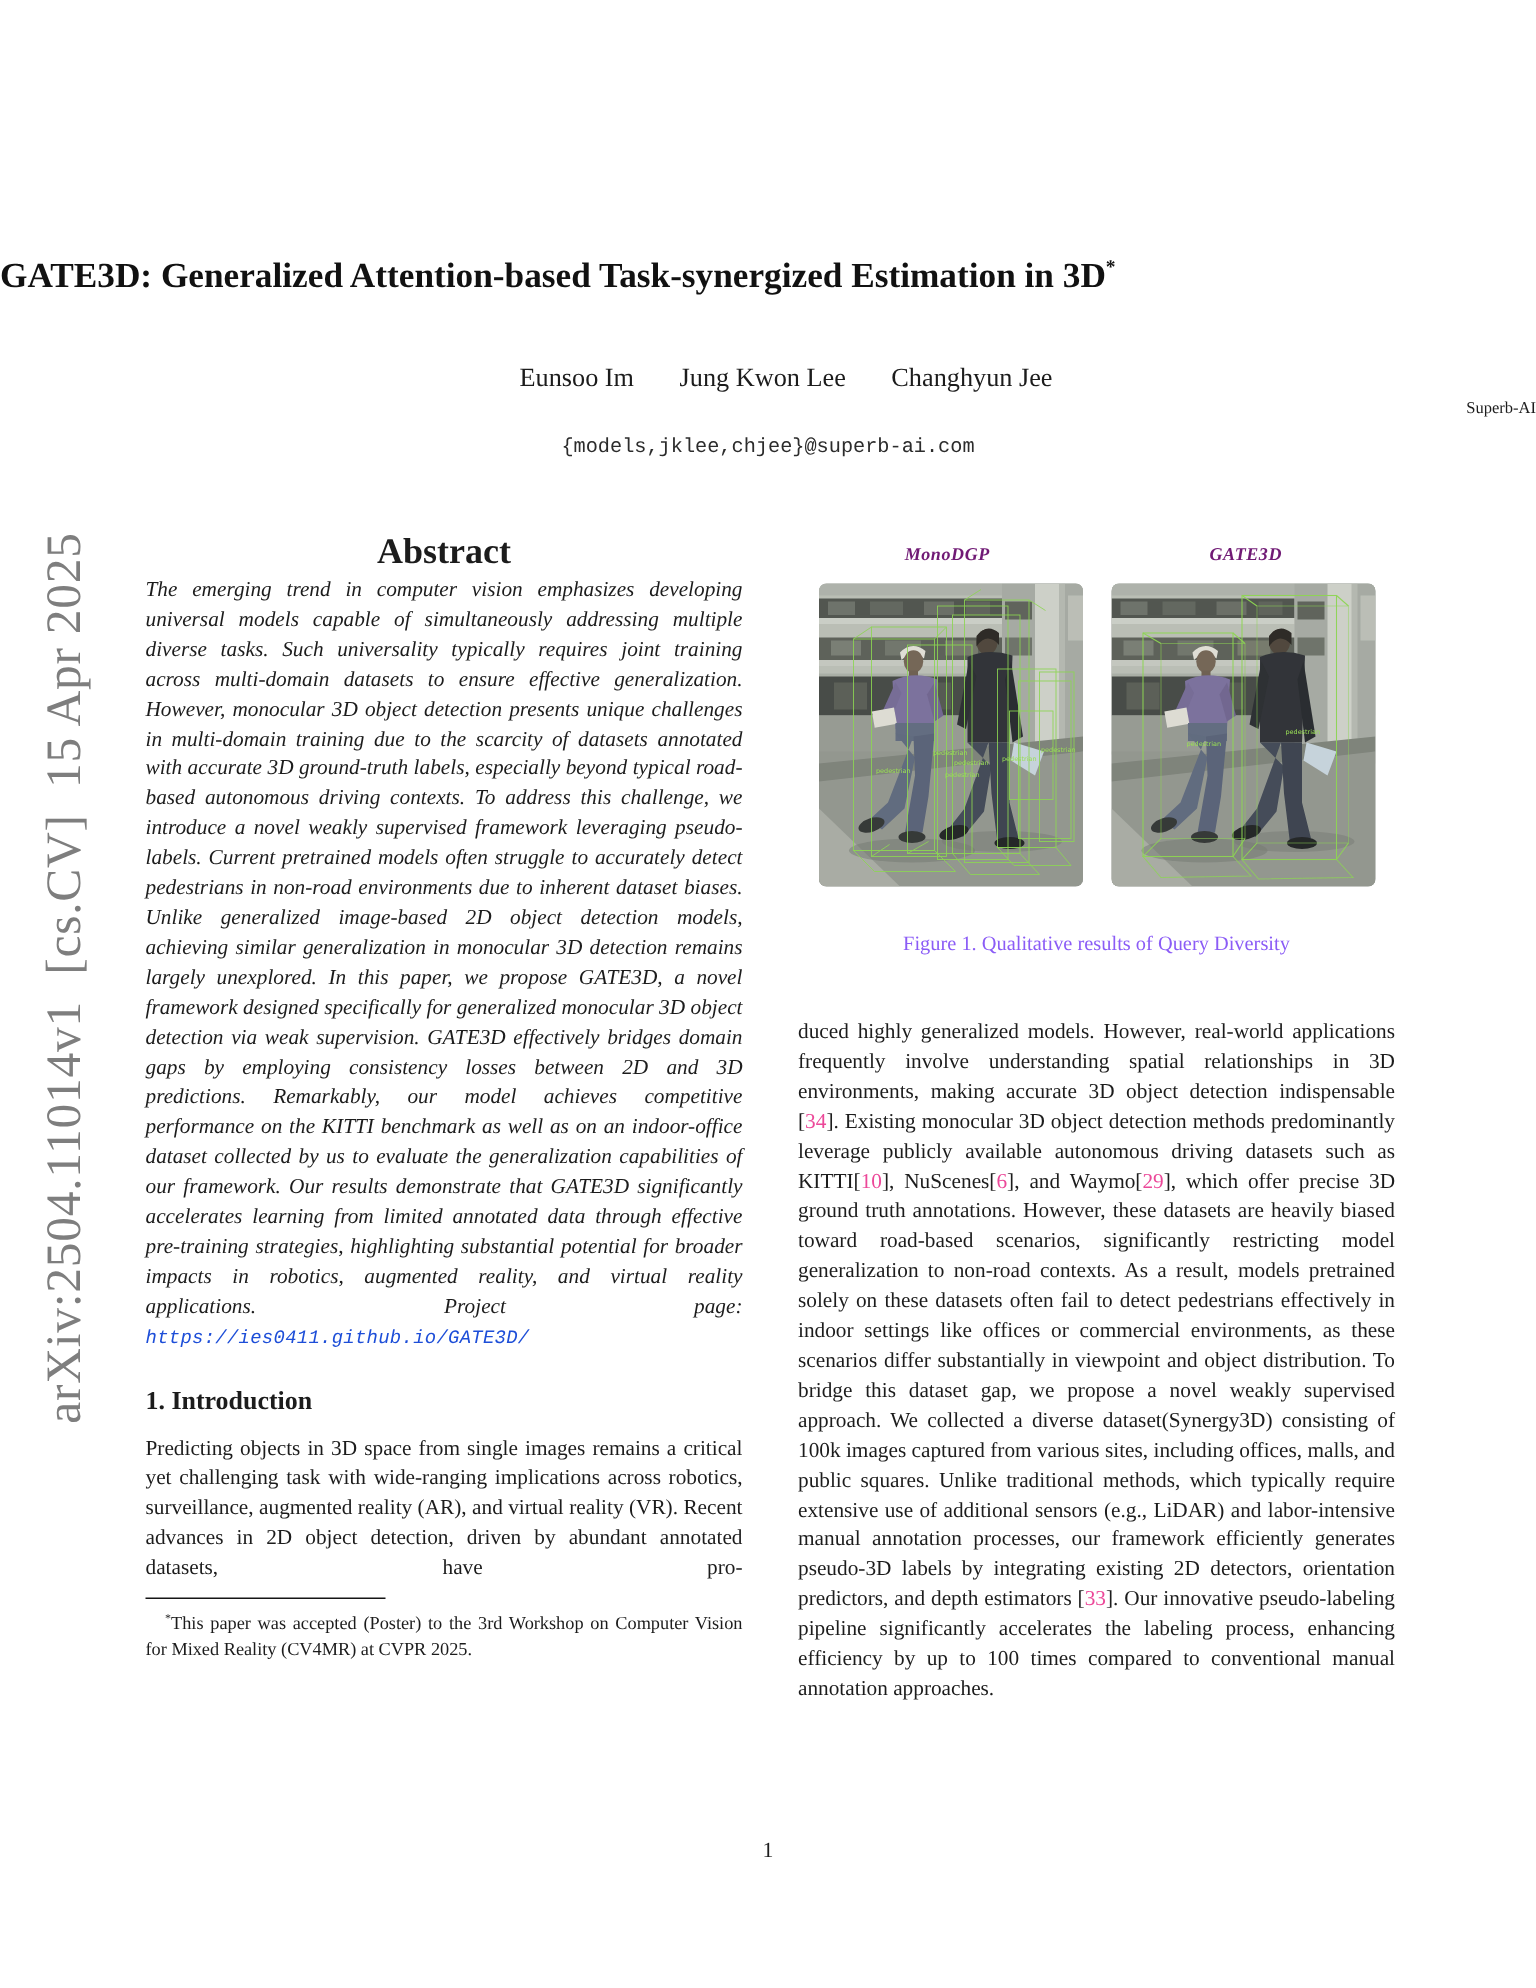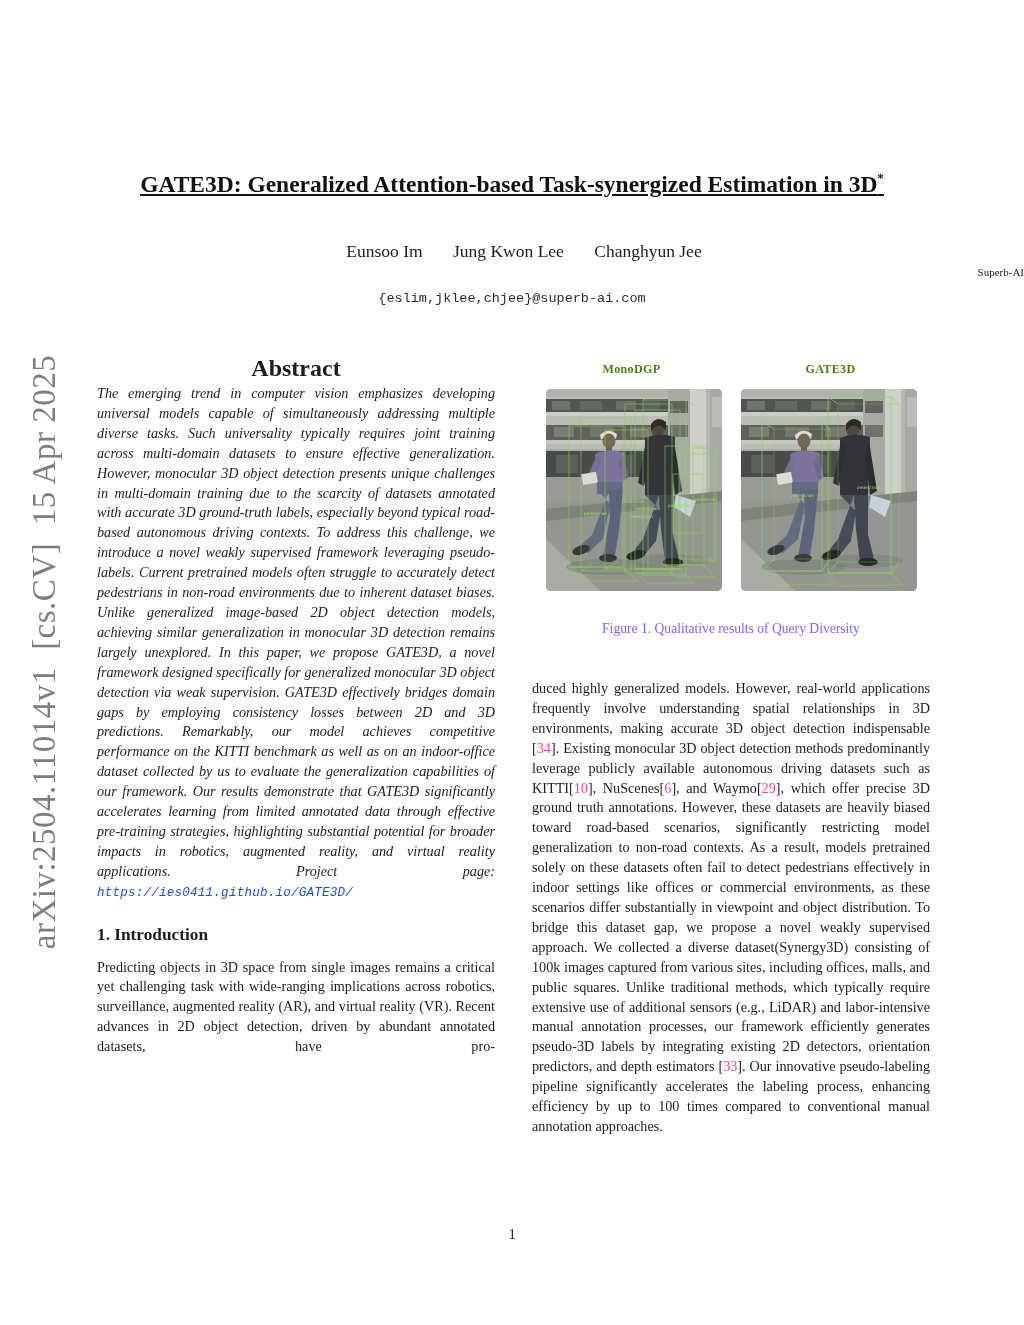--- a/index.html
+++ b/index.html
@@ -7,22 +7,22 @@
   body {
     width:1024px; height:1325px; position:relative; overflow:hidden;
     font-family:"Liberation Serif","DejaVu Serif",serif; color:#1c1c1c;
   }
   .arxiv-banner {
     position:absolute; left:44px; top:652px;
     transform:translate(-50%,-50%) rotate(-90deg);
     white-space:pre; font-size:33px; color:#7e7e7e; letter-spacing:0.5px;
   }
   .title {
-    position:absolute; top:171px; left:0; width:100%; text-align:center;
-    font-size:23.5px; font-weight:bold; color:#111;text-decoration:underline;
+    position:absolute; top:171px; left:0; width:100%; 
+    font-size:23.5px; font-weight:bold; color:#111;
   }
   .title sup { font-size:13px; vertical-align:top; line-height:1; }
   .authors {
     position:absolute; top:241px; left:12px; width:100%; text-align:center;
     font-size:17.5px;
   }
   .author { margin:0 13px; }
   .affiliation {
     position:absolute; top:266px; left:0; width:100%; text-align:right;
     font-size:11px;
@@ -45,21 +45,21 @@
     font-family:"Liberation Mono","DejaVu Sans Mono",monospace;
     font-style:italic; color:#1d4ed8; font-size:12.6px; letter-spacing:0.2px;
   }
   .footnote { margin-top:9px; }
   .footnote-rule { width:160px; border-top:1.2px solid #151515; margin-bottom:5px; }
   .footnote-text { font-size:12.2px; line-height:16.4px; text-align:justify; text-indent:13px; }
   .footnote-text sup { font-size:8px; }
   .figure-labels { display:flex; margin-top:10px; margin-bottom:12px; }
   .figure-labels span {
     flex:1; text-align:center; font-size:12px; font-weight:bold;
-    color:#4d7c0f; letter-spacing:0.4px;
+    color:#701a75; letter-spacing:0.4px;font-style:italic;
   }
   .figure-images { display:flex; justify-content:center; gap:19px; }
   .photo {
     width:176px; height:202px; border-radius:5px; overflow:hidden;
     background:#a7aca4; filter:saturate(0.85) contrast(0.95);
   }
   .photo svg { display:block; width:100%; height:100%; }
   .figure-caption { text-align:center; font-size:13.6px; margin-top:30px; color:#8b5cf6; }
   .col-right .body-text { margin-top:42px; }
   .page-number { position:absolute; top:1226px; left:0; width:100%; text-align:center; font-size:14.5px; }
@@ -134,27 +134,31 @@
 <div class="arxiv-banner">arXiv:2504.11014v1  [cs.CV]  15 Apr 2025</div>
 
 <h1 class="title"><span>GATE3D: Generalized Attention-based Task-synergized Estimation in 3D</span><sup>*</sup></h1>
 
 <div class="authors">
   <span class="author">Eunsoo Im</span>
   <span class="author">Jung Kwon Lee</span>
   <span class="author">Changhyun Jee</span>
 </div>
 <div class="affiliation">Superb-AI</div>
-<div class="email">{eslim,jklee,chjee}@superb-ai.com</div>
+<div class="email">{models,jklee,chjee}@superb-ai.com</div>
 
 <div class="col col-left">
   <div class="abstract-heading">Abstract</div>
   <p class="abstract-body"><span>The emerging trend in computer vision emphasizes developing universal models capable of simultaneously addressing multiple diverse tasks. Such universality typically requires joint training across multi-domain datasets to ensure effective generalization. However, monocular 3D object detection presents unique challenges in multi-domain training due to the scarcity of datasets annotated with accurate 3D ground-truth labels, especially beyond typical road-based autonomous driving contexts. To address this challenge, we introduce a novel weakly supervised framework leveraging pseudo-labels. Current pretrained models often struggle to accurately detect pedestrians in non-road environments due to inherent dataset biases. Unlike generalized image-based 2D object detection models, achieving similar generalization in monocular 3D detection remains largely unexplored. In this paper, we propose GATE3D, a novel framework designed specifically for generalized monocular 3D object detection via weak supervision. GATE3D effectively bridges domain gaps by employing consistency losses between 2D and 3D predictions. Remarkably, our model achieves competitive performance on the KITTI benchmark as well as on an indoor-office dataset collected by us to evaluate the generalization capabilities of our framework. Our results demonstrate that GATE3D significantly accelerates learning from limited annotated data through effective pre-training strategies, highlighting substantial potential for broader impacts in robotics, augmented reality, and virtual reality applications. Project page: </span><span class="url">https://ies0411.github.io/GATE3D/</span></p>
   <h2 class="section-heading">1. Introduction</h2>
   <p class="body-text continues">Predicting objects in 3D space from single images remains a critical yet challenging task with wide-ranging implications across robotics, surveillance, augmented reality (AR), and virtual reality (VR). Recent advances in 2D object detection, driven by abundant annotated datasets, have pro-</p>
+  <div class="footnote">
+    <div class="footnote-rule"></div>
+    <p class="footnote-text"><sup>*</sup><span>This paper was accepted (Poster) to the 3rd Workshop on Computer Vision for Mixed Reality (CV4MR) at CVPR 2025.</span></p>
+  </div>
 </div>
 
 <div class="col col-right">
   <figure class="figure">
     <div class="figure-labels">
       <span>MonoDGP</span>
       <span>GATE3D</span>
     </div>
     <div class="figure-images">
 

